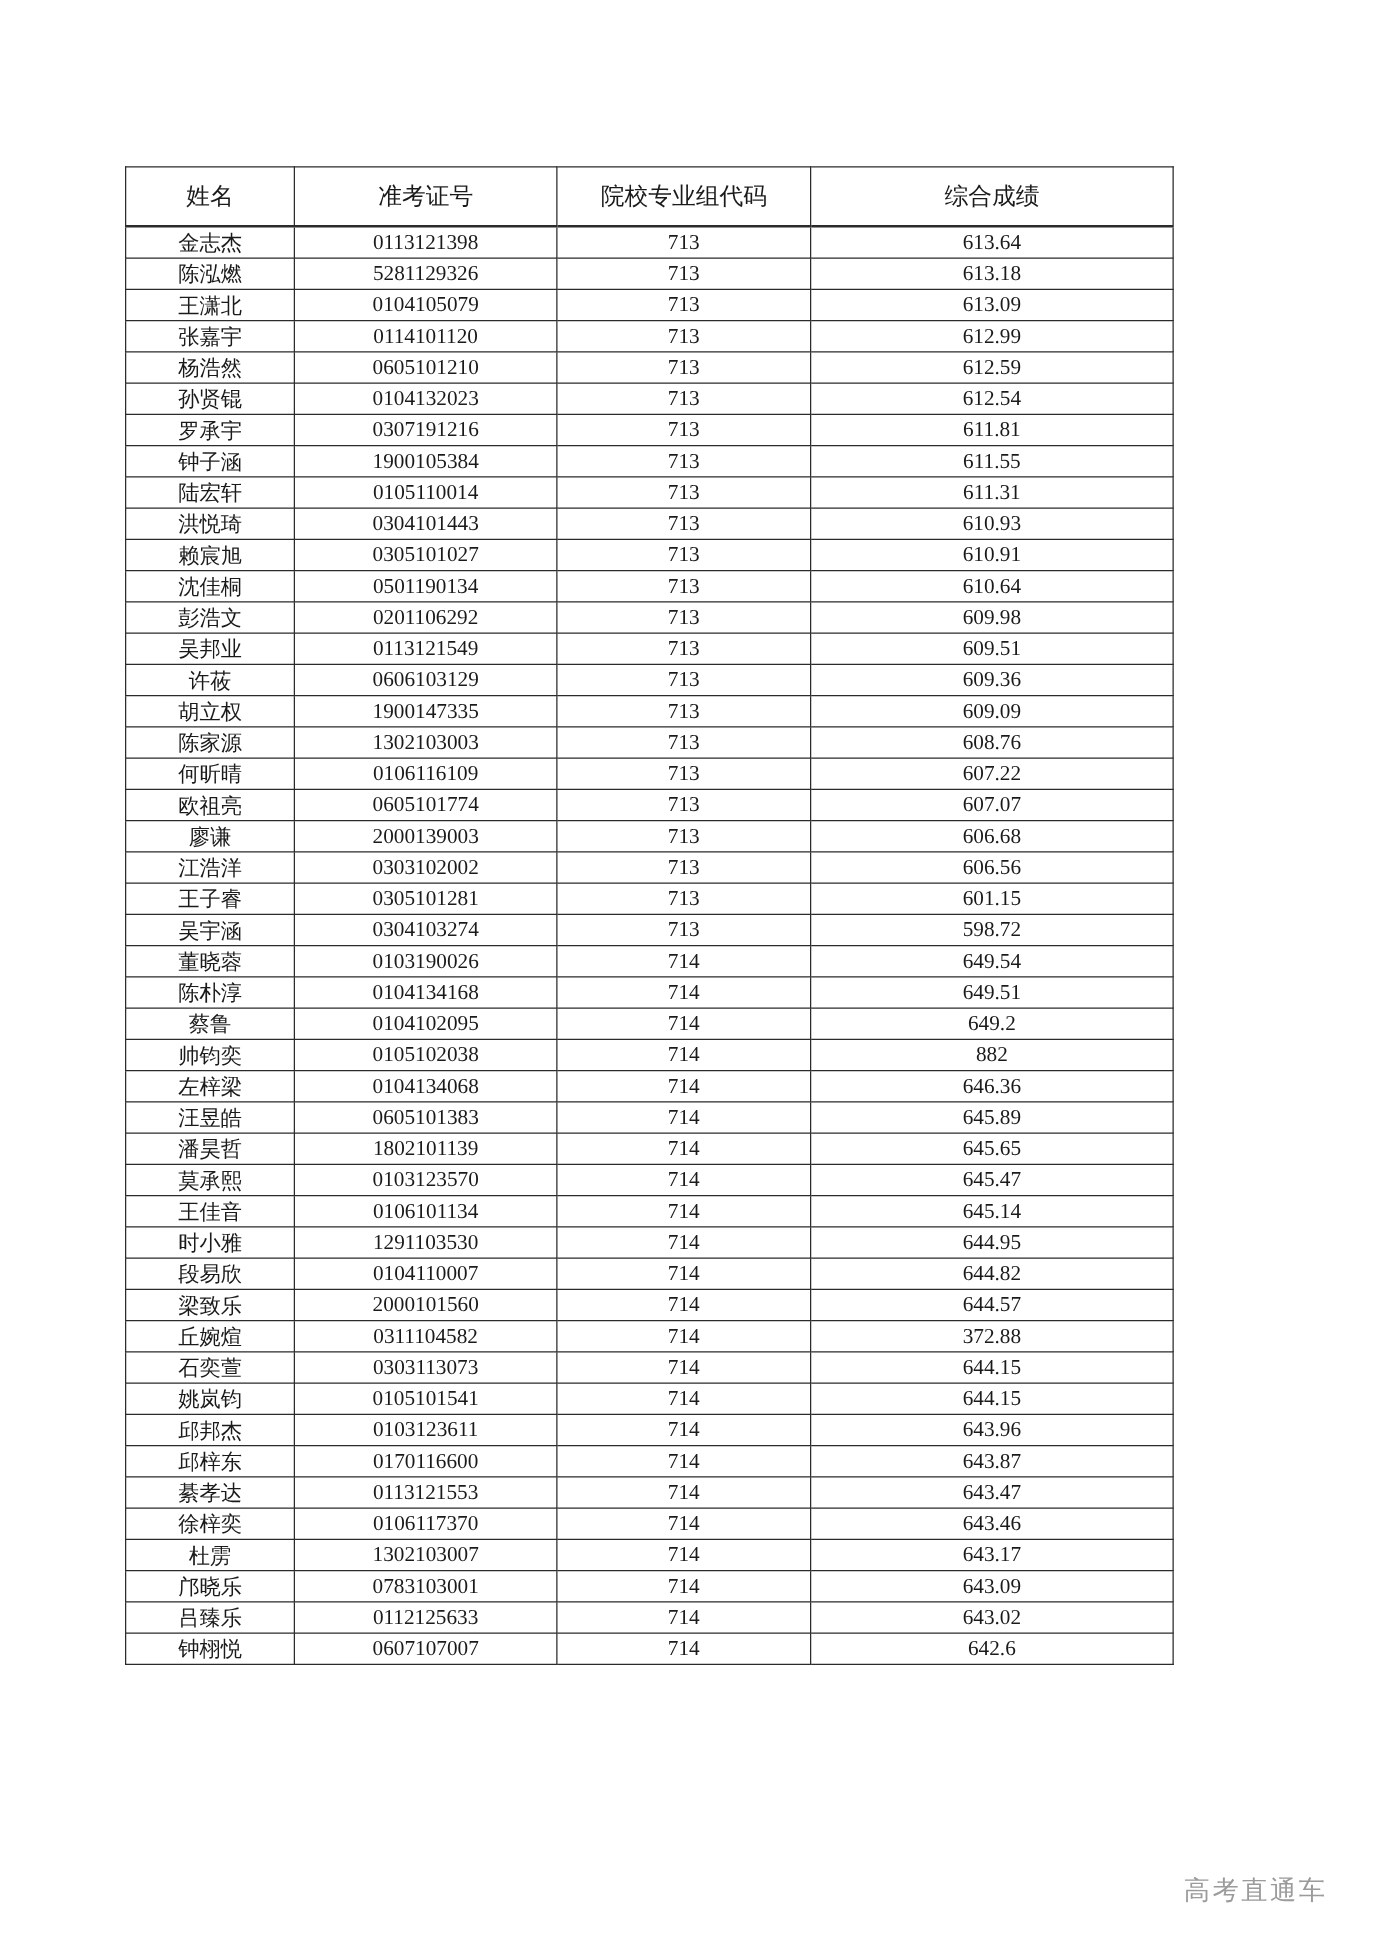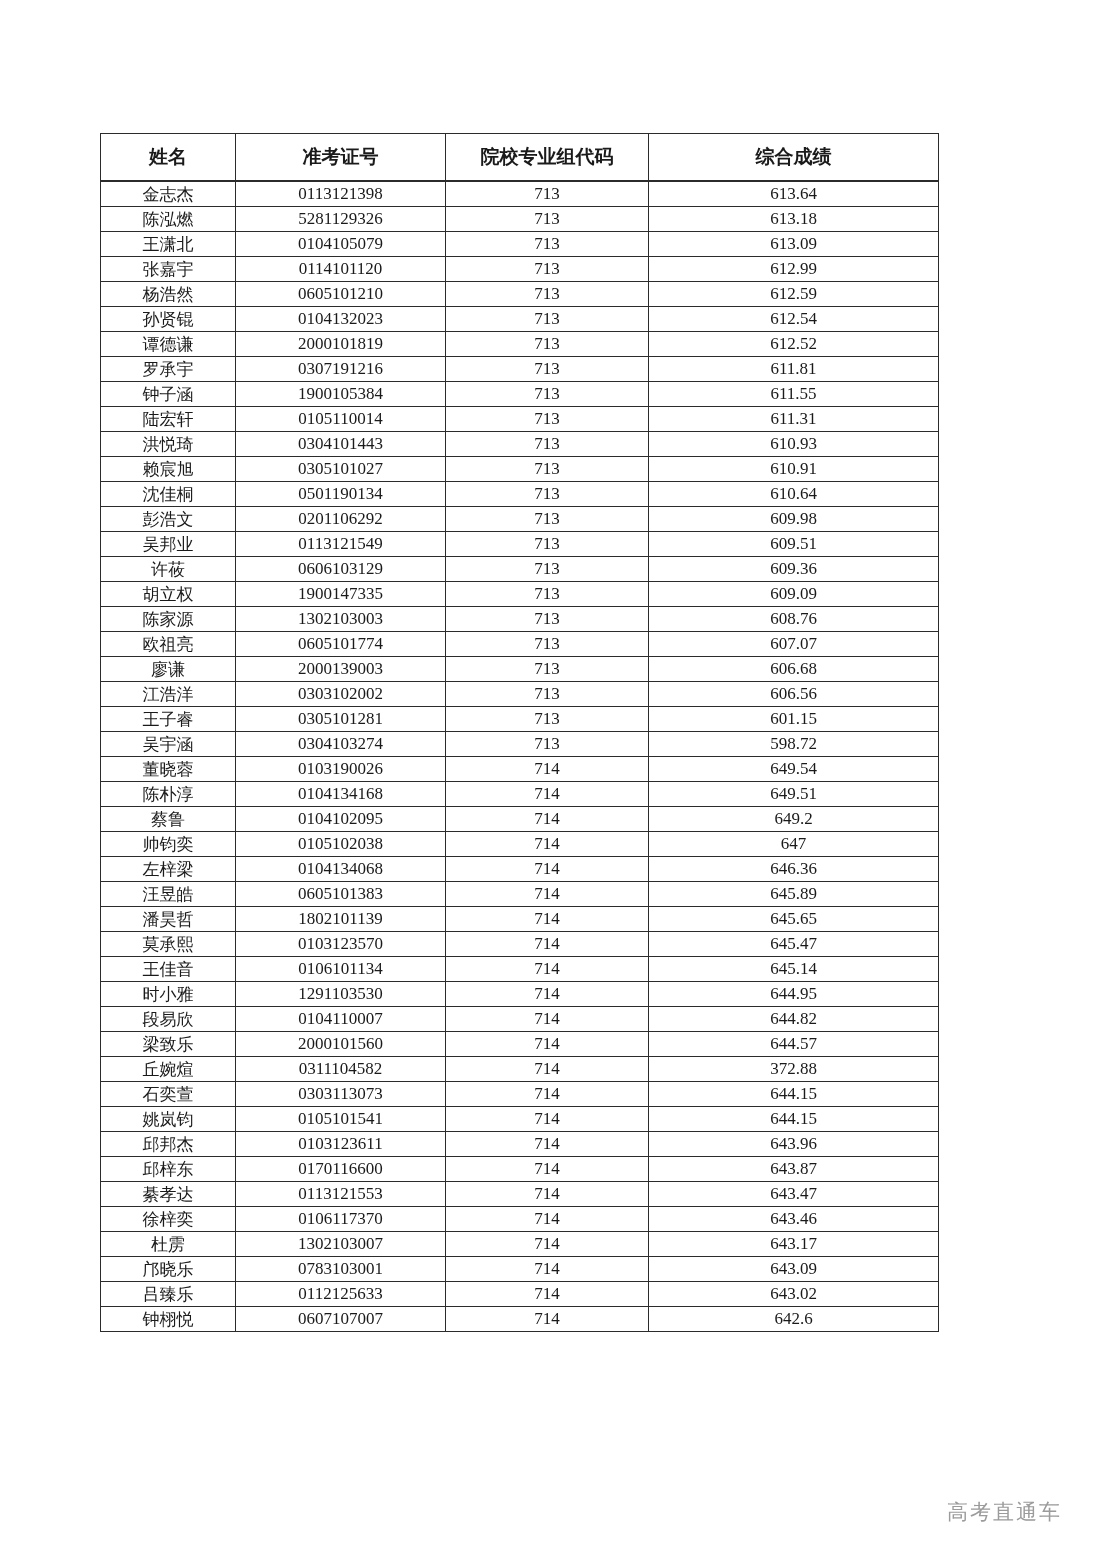--- a/index.html
+++ b/index.html
@@ -28,21 +28,21 @@
   table.score-table td {
     border: 1px solid #2b2b2b;
     text-align: center;
     vertical-align: middle;
     white-space: nowrap;
     overflow: hidden;
   }
   table.score-table th {
     height: 44px;
     font-size: 19px;
-    font-weight: bold;
+    font-weight: normal;
     border-bottom: 2px solid #2b2b2b;
   }
   table.score-table td {
     height: 24px;
     font-size: 17px;
     padding: 0 4px;
   }
   .watermark {
     position: absolute;
     right: 40px;
@@ -103,26 +103,20 @@
           <td>713</td>
           <td>612.59</td>
         </tr>
         <tr>
           <td>孙贤锟</td>
           <td>0104132023</td>
           <td>713</td>
           <td>612.54</td>
         </tr>
         <tr>
-          <td>谭德谦</td>
-          <td>2000101819</td>
-          <td>713</td>
-          <td>612.52</td>
-        </tr>
-        <tr>
           <td>罗承宇</td>
           <td>0307191216</td>
           <td>713</td>
           <td>611.81</td>
         </tr>
         <tr>
           <td>钟子涵</td>
           <td>1900105384</td>
           <td>713</td>
           <td>611.55</td>
@@ -175,20 +169,26 @@
           <td>713</td>
           <td>609.09</td>
         </tr>
         <tr>
           <td>陈家源</td>
           <td>1302103003</td>
           <td>713</td>
           <td>608.76</td>
         </tr>
         <tr>
+          <td>何昕晴</td>
+          <td>0106116109</td>
+          <td>713</td>
+          <td>607.22</td>
+        </tr>
+        <tr>
           <td>欧祖亮</td>
           <td>0605101774</td>
           <td>713</td>
           <td>607.07</td>
         </tr>
         <tr>
           <td>廖谦</td>
           <td>2000139003</td>
           <td>713</td>
           <td>606.68</td>
@@ -226,21 +226,21 @@
         <tr>
           <td>蔡鲁</td>
           <td>0104102095</td>
           <td>714</td>
           <td>649.2</td>
         </tr>
         <tr>
           <td>帅钧奕</td>
           <td>0105102038</td>
           <td>714</td>
-          <td>647</td>
+          <td>882</td>
         </tr>
         <tr>
           <td>左梓梁</td>
           <td>0104134068</td>
           <td>714</td>
           <td>646.36</td>
         </tr>
         <tr>
           <td>汪昱皓</td>
           <td>0605101383</td>

